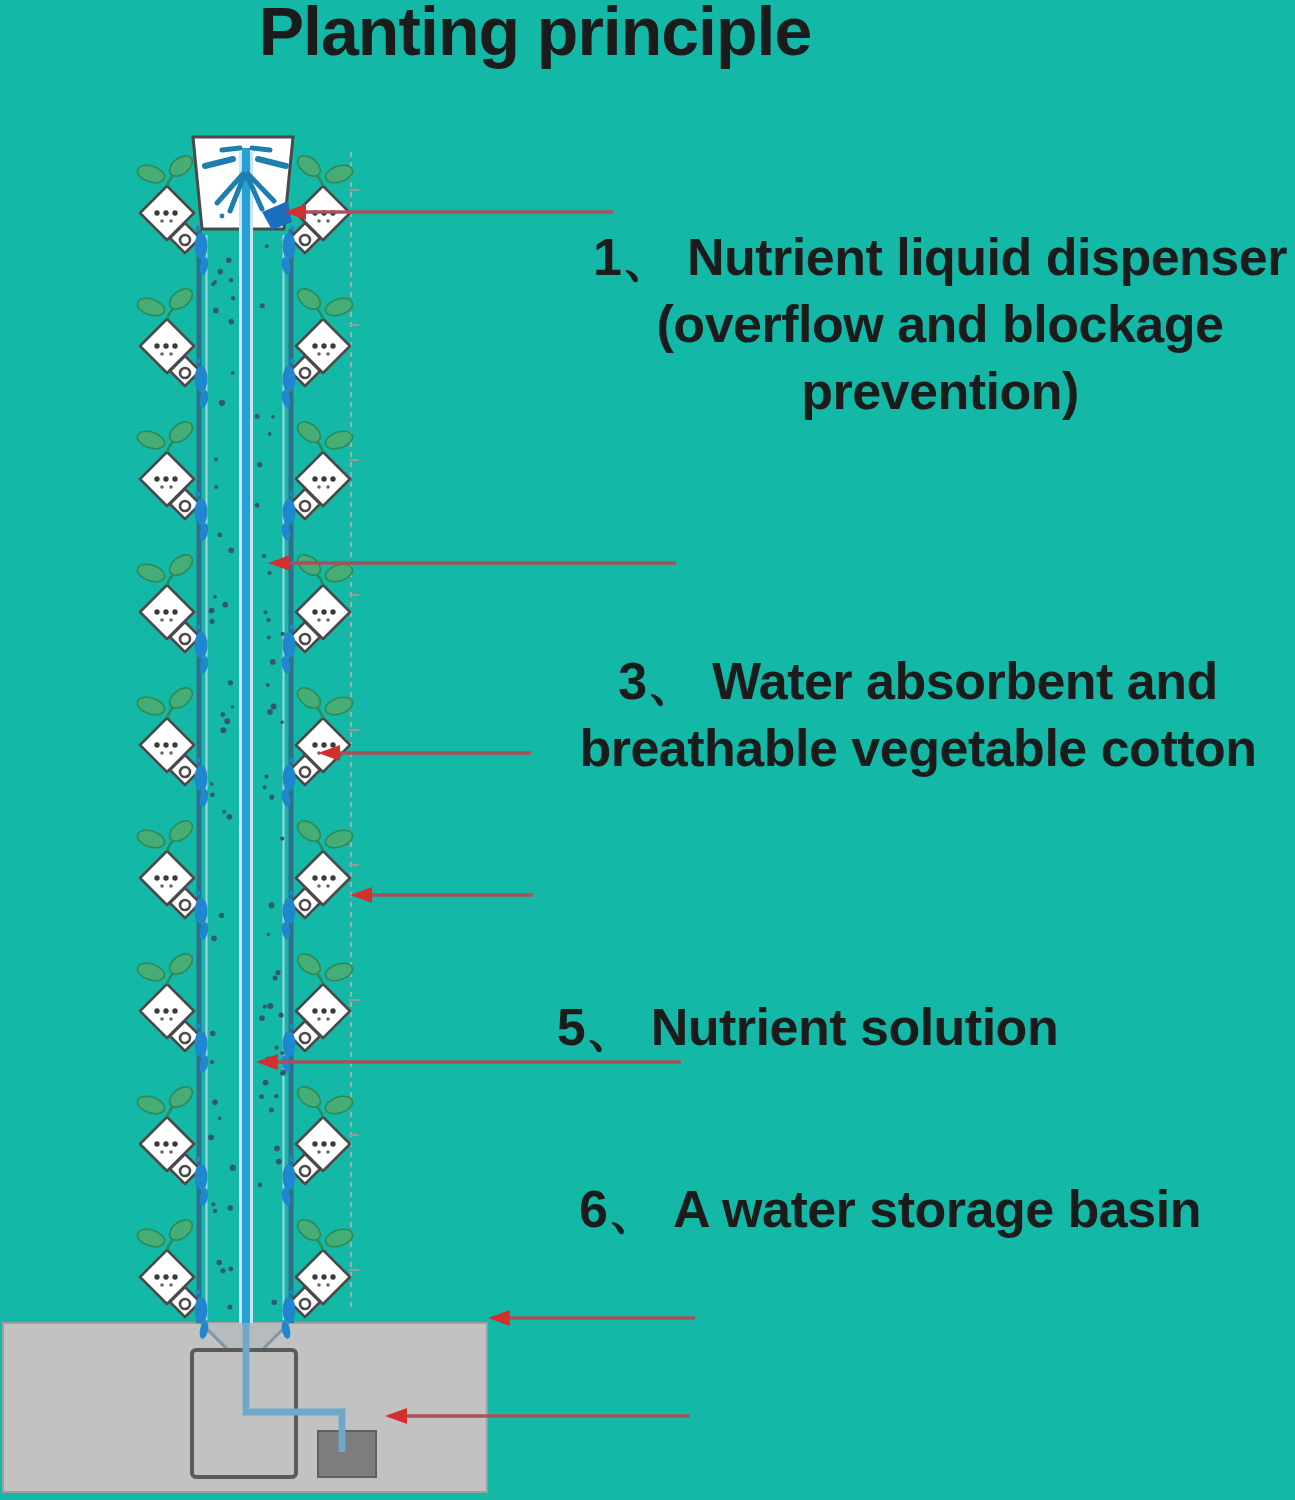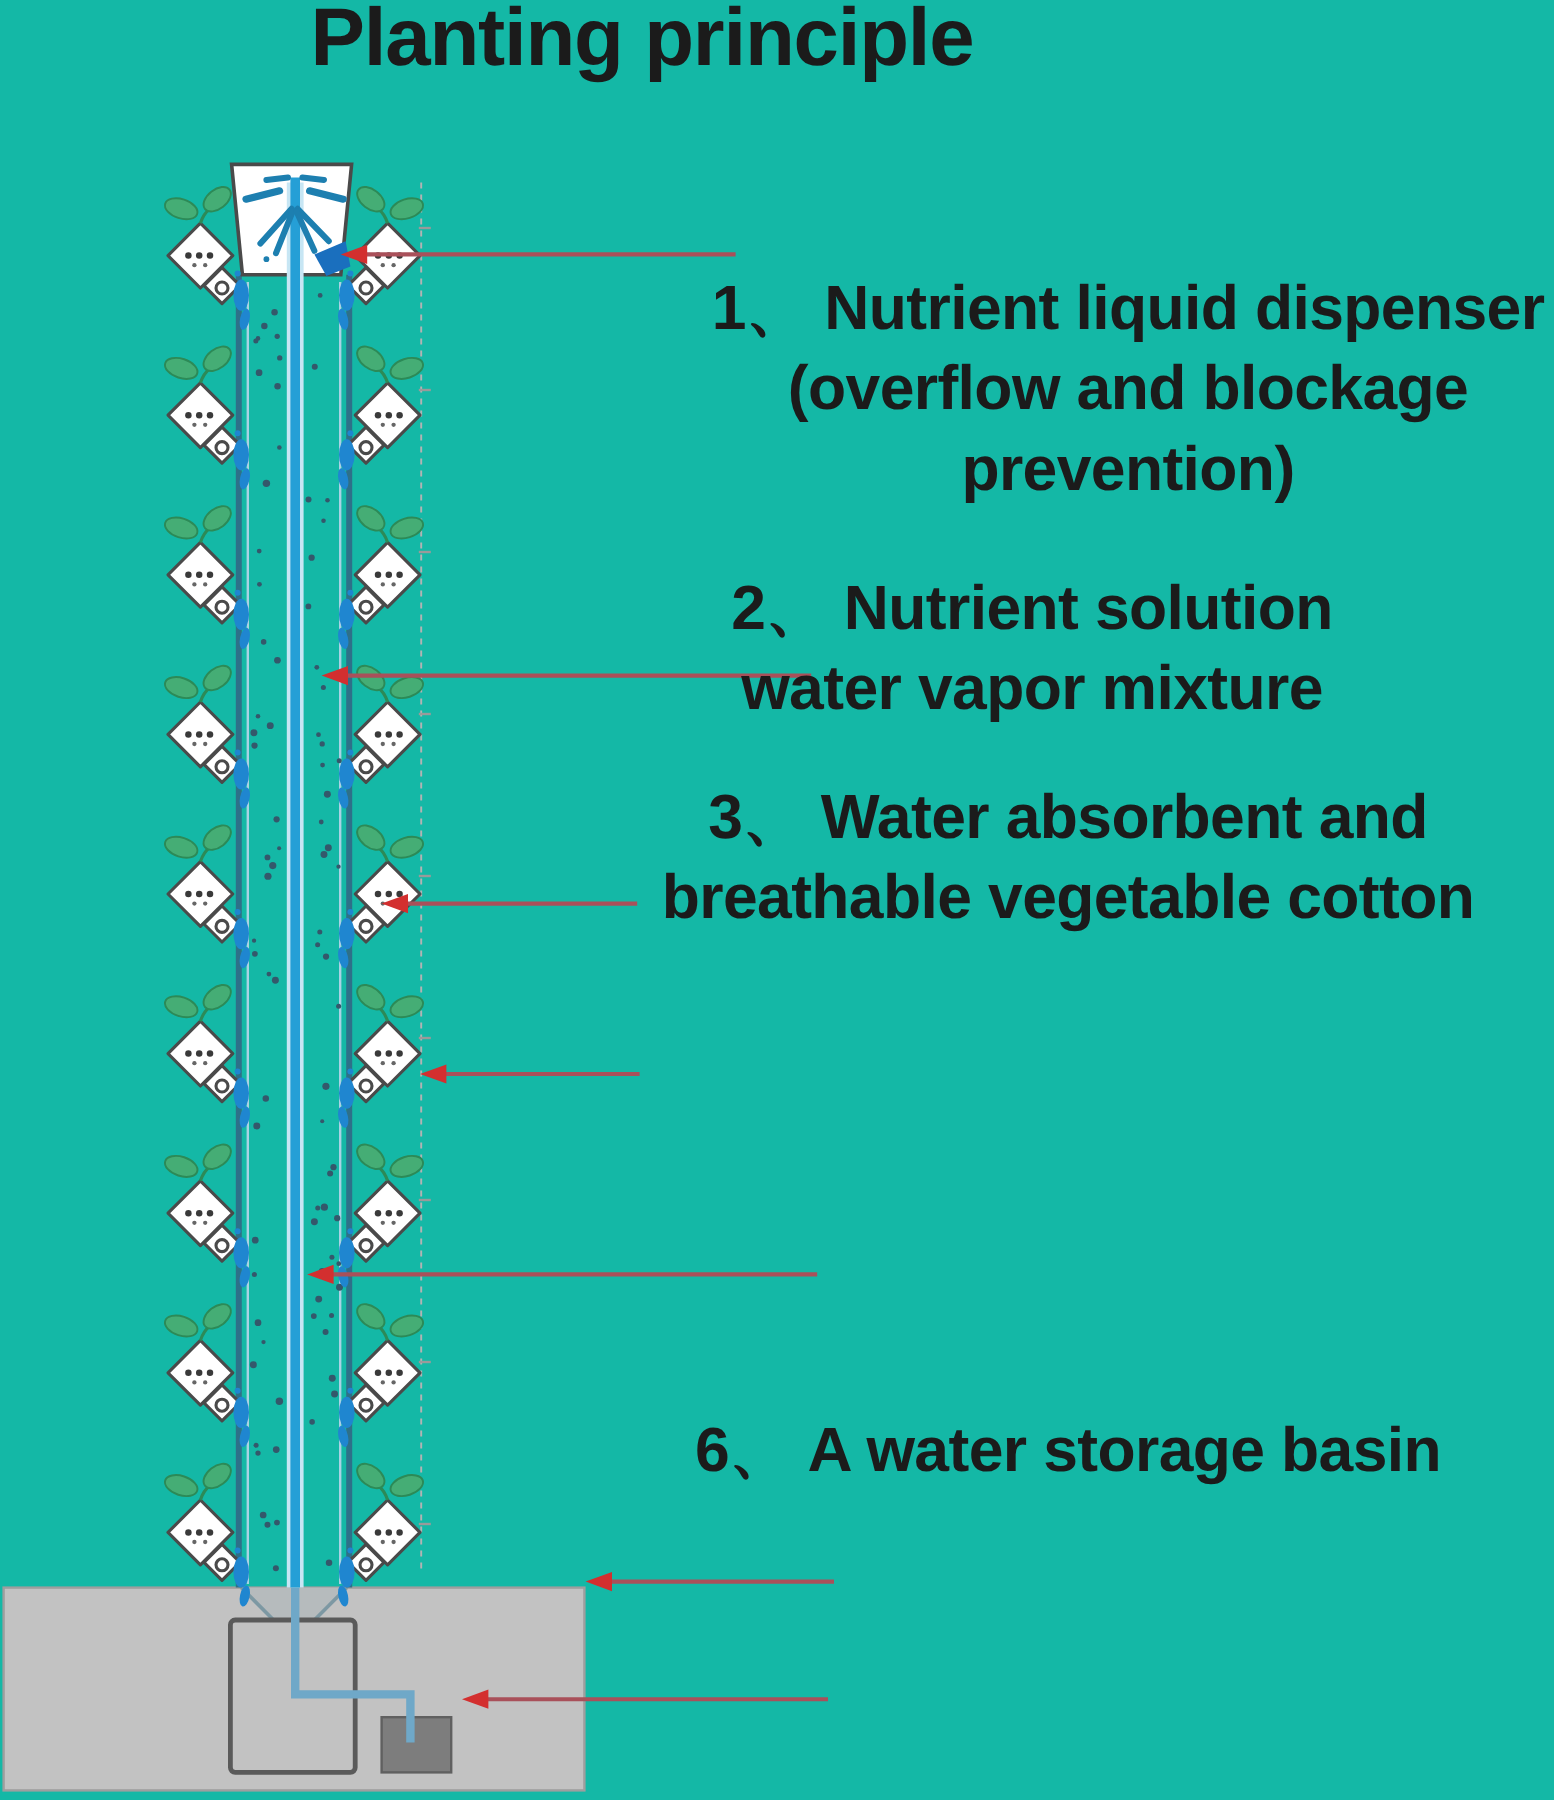--- a/index.html
+++ b/index.html
@@ -6,21 +6,21 @@
   .stage{position:relative;width:1295px;height:1500px;background:#14b8a6;overflow:hidden;
          font-family:"Liberation Sans","DejaVu Sans",sans-serif;}
   .page-title{position:absolute;top:-8px;left:100px;width:870px;text-align:center;
               font-size:68px;font-weight:700;letter-spacing:-1px;color:var(--c-text,#1b1b1b);}
   .diagram-svg{position:absolute;left:0;top:0;z-index:1;}
   .anno{position:absolute;z-index:2;text-align:center;color:var(--c-text,#1b1b1b);
         font-size:52px;font-weight:600;line-height:67px;letter-spacing:-0.5px;}
   .anno div{white-space:nowrap;}
   .item-1{top:224px;left:555px;width:770px;}
   .item-2{top:474px;left:520px;width:680px;}
-  .item-3{top:648px;left:525px;width:730px;}
+  .item-3{top:648px;left:553px;width:730px;}
   .item-4{top:826px;left:518px;width:690px;}
   .item-5{top:994px;left:520px;width:575px;}
   .item-6{top:1176px;left:525px;width:730px;}
   .item-7{top:1360px;left:528px;width:615px;}
 
   
   .edge{stroke:var(--c-edge_teal,#2e7089);stroke-width:5;fill:none;}
   .stripe{stroke:var(--c-inner_stripe,#a9d2e4);stroke-width:2;fill:none;}
   .tube-halo{stroke:var(--c-tube_halo,#c7e6f4);stroke-width:14;fill:none;}
   .tube-main{stroke:var(--c-tube_blue,#259fd6);stroke-width:8;fill:none;}
@@ -265,26 +265,23 @@
           <polygon points="385,1416 407,1408 407,1424"></polygon>
       </g>
     </g>
   </svg>
 
   <div class="anno item-1">
     <div>1、 Nutrient liquid dispenser</div>
     <div>(overflow and blockage</div>
     <div>prevention)</div>
   </div>
-  <div class="anno item-2">
-    <div>2、 Nutrient solution</div>
-    <div>water vapor mixture</div>
-  </div>
   <div class="anno item-3">
     <div>3、 Water absorbent and</div>
     <div>breathable vegetable cotton</div>
   </div>
   <div class="anno item-5">
+    <div>5、 Nutrient solution</div>
   </div>
   <div class="anno item-6">
     <div>6、 A water storage basin</div>
   </div>
 </div>
 
 </body></html>

